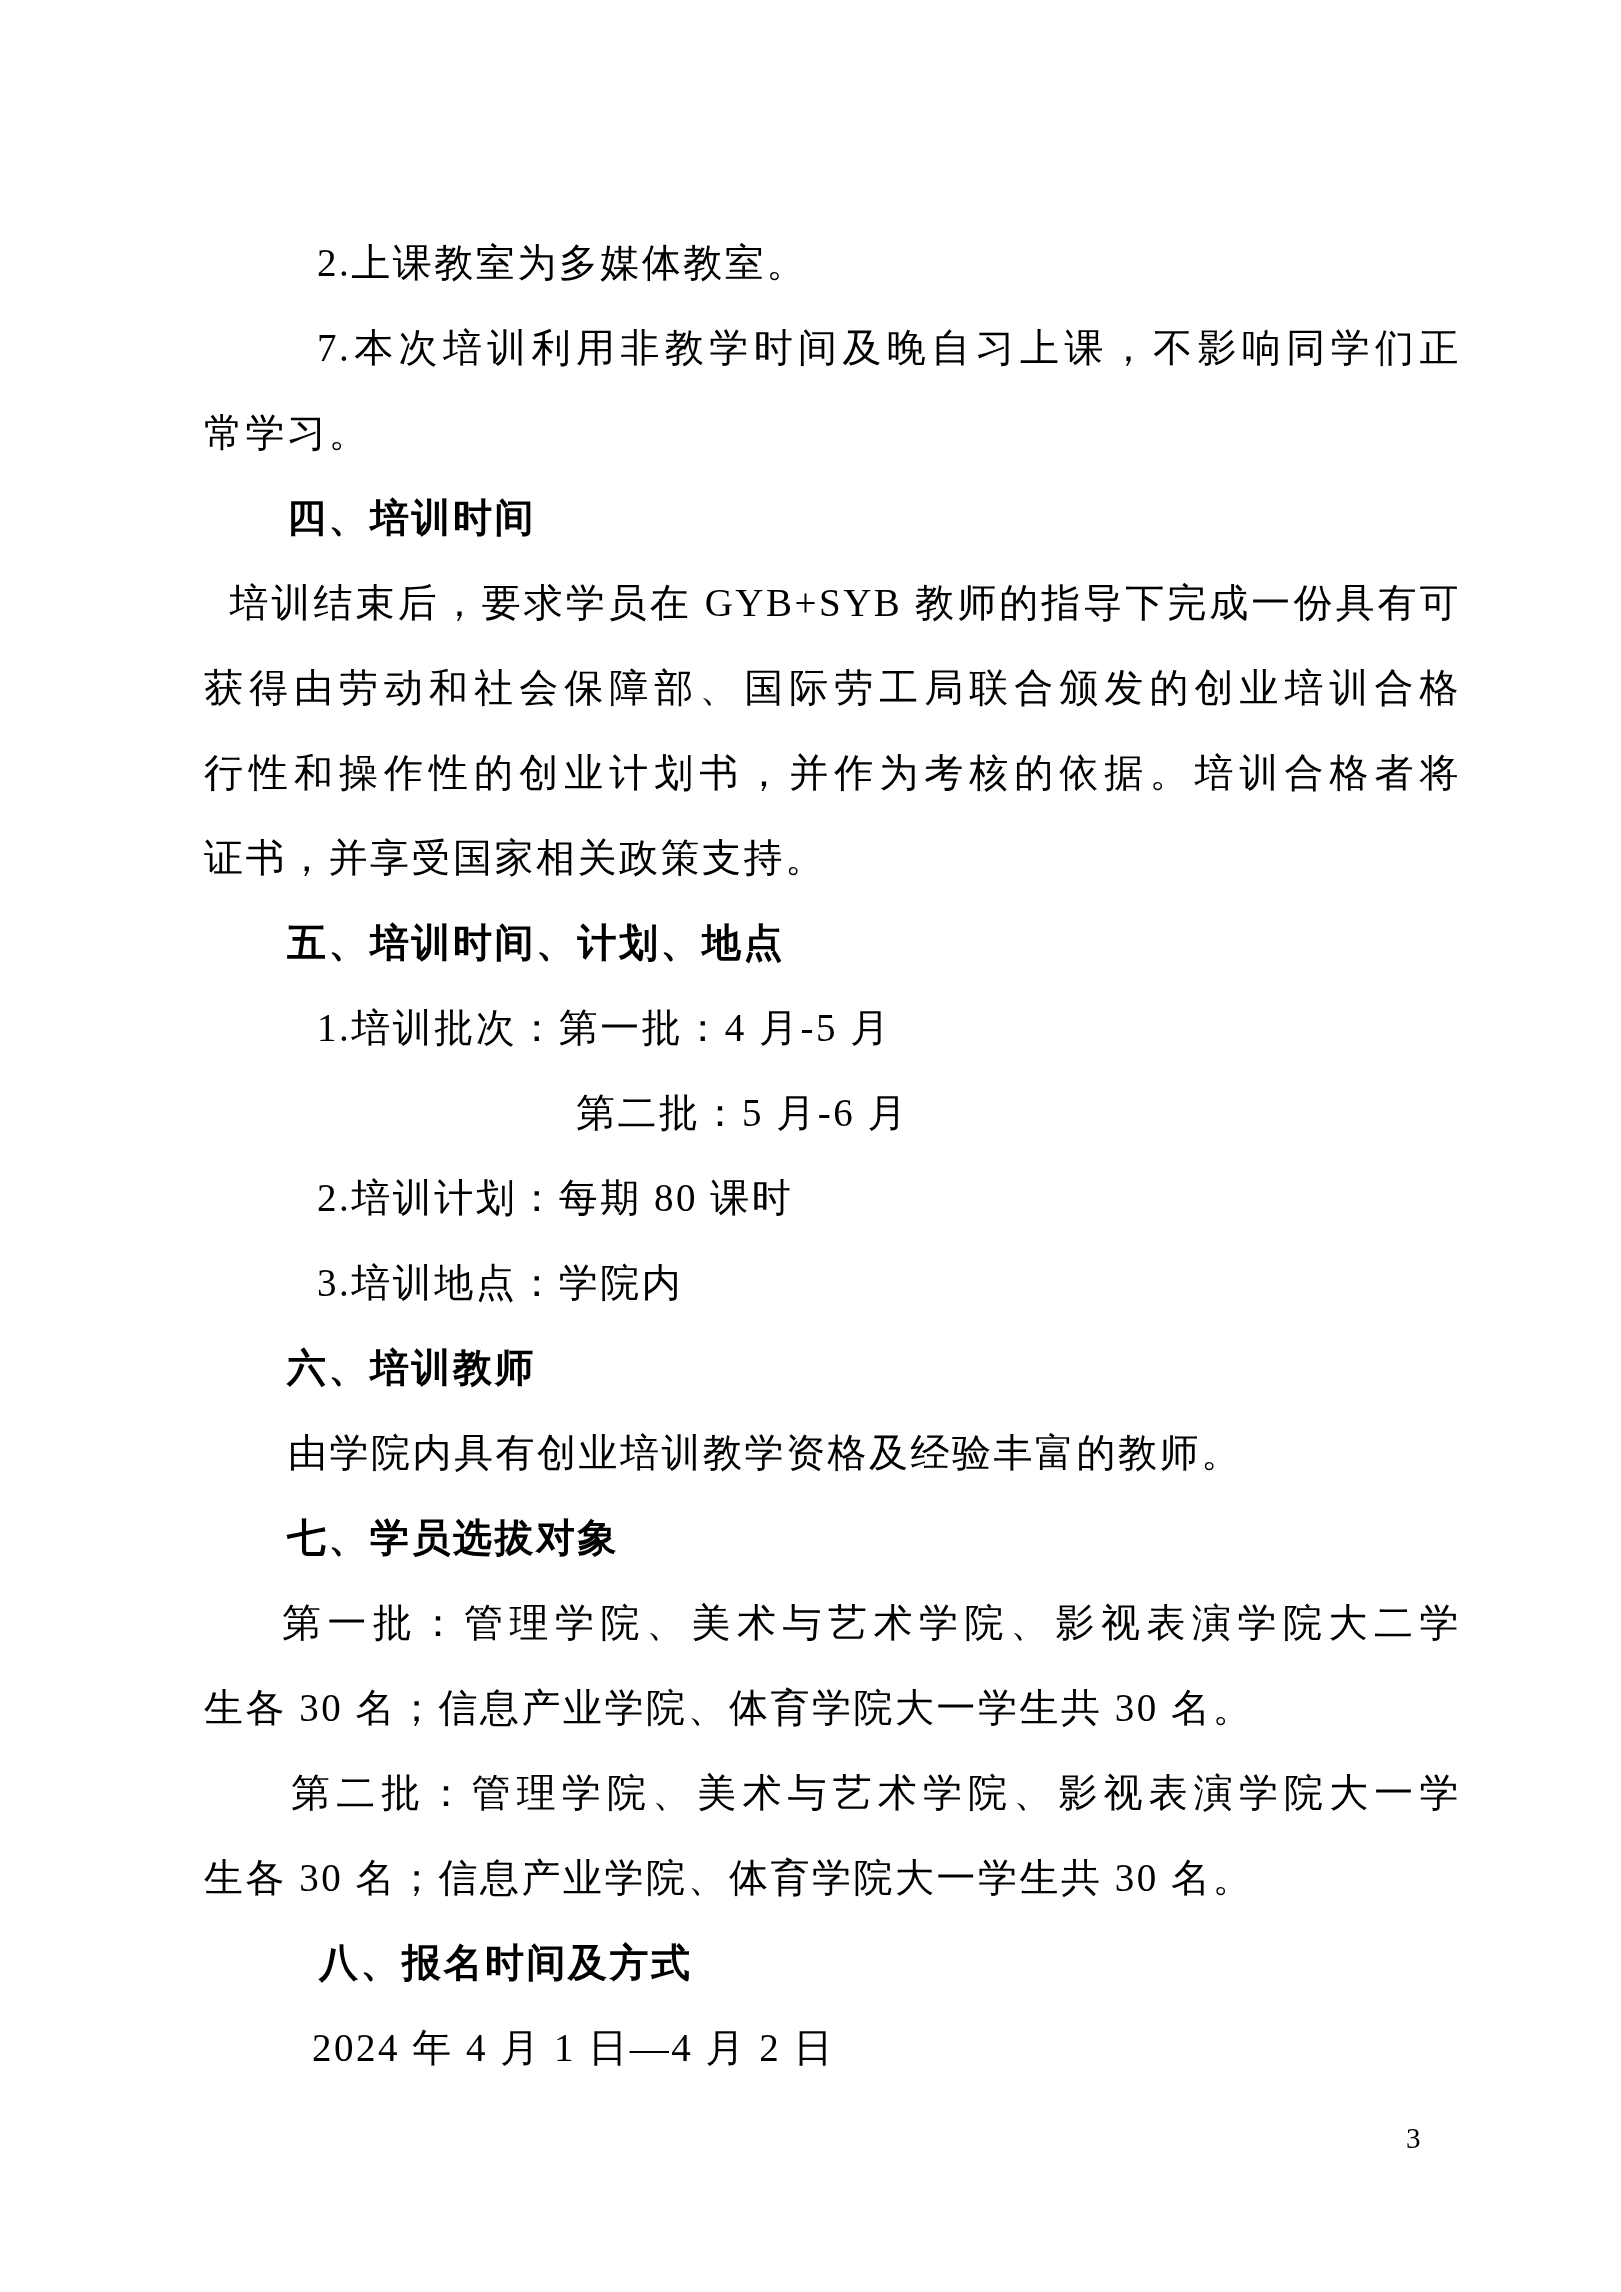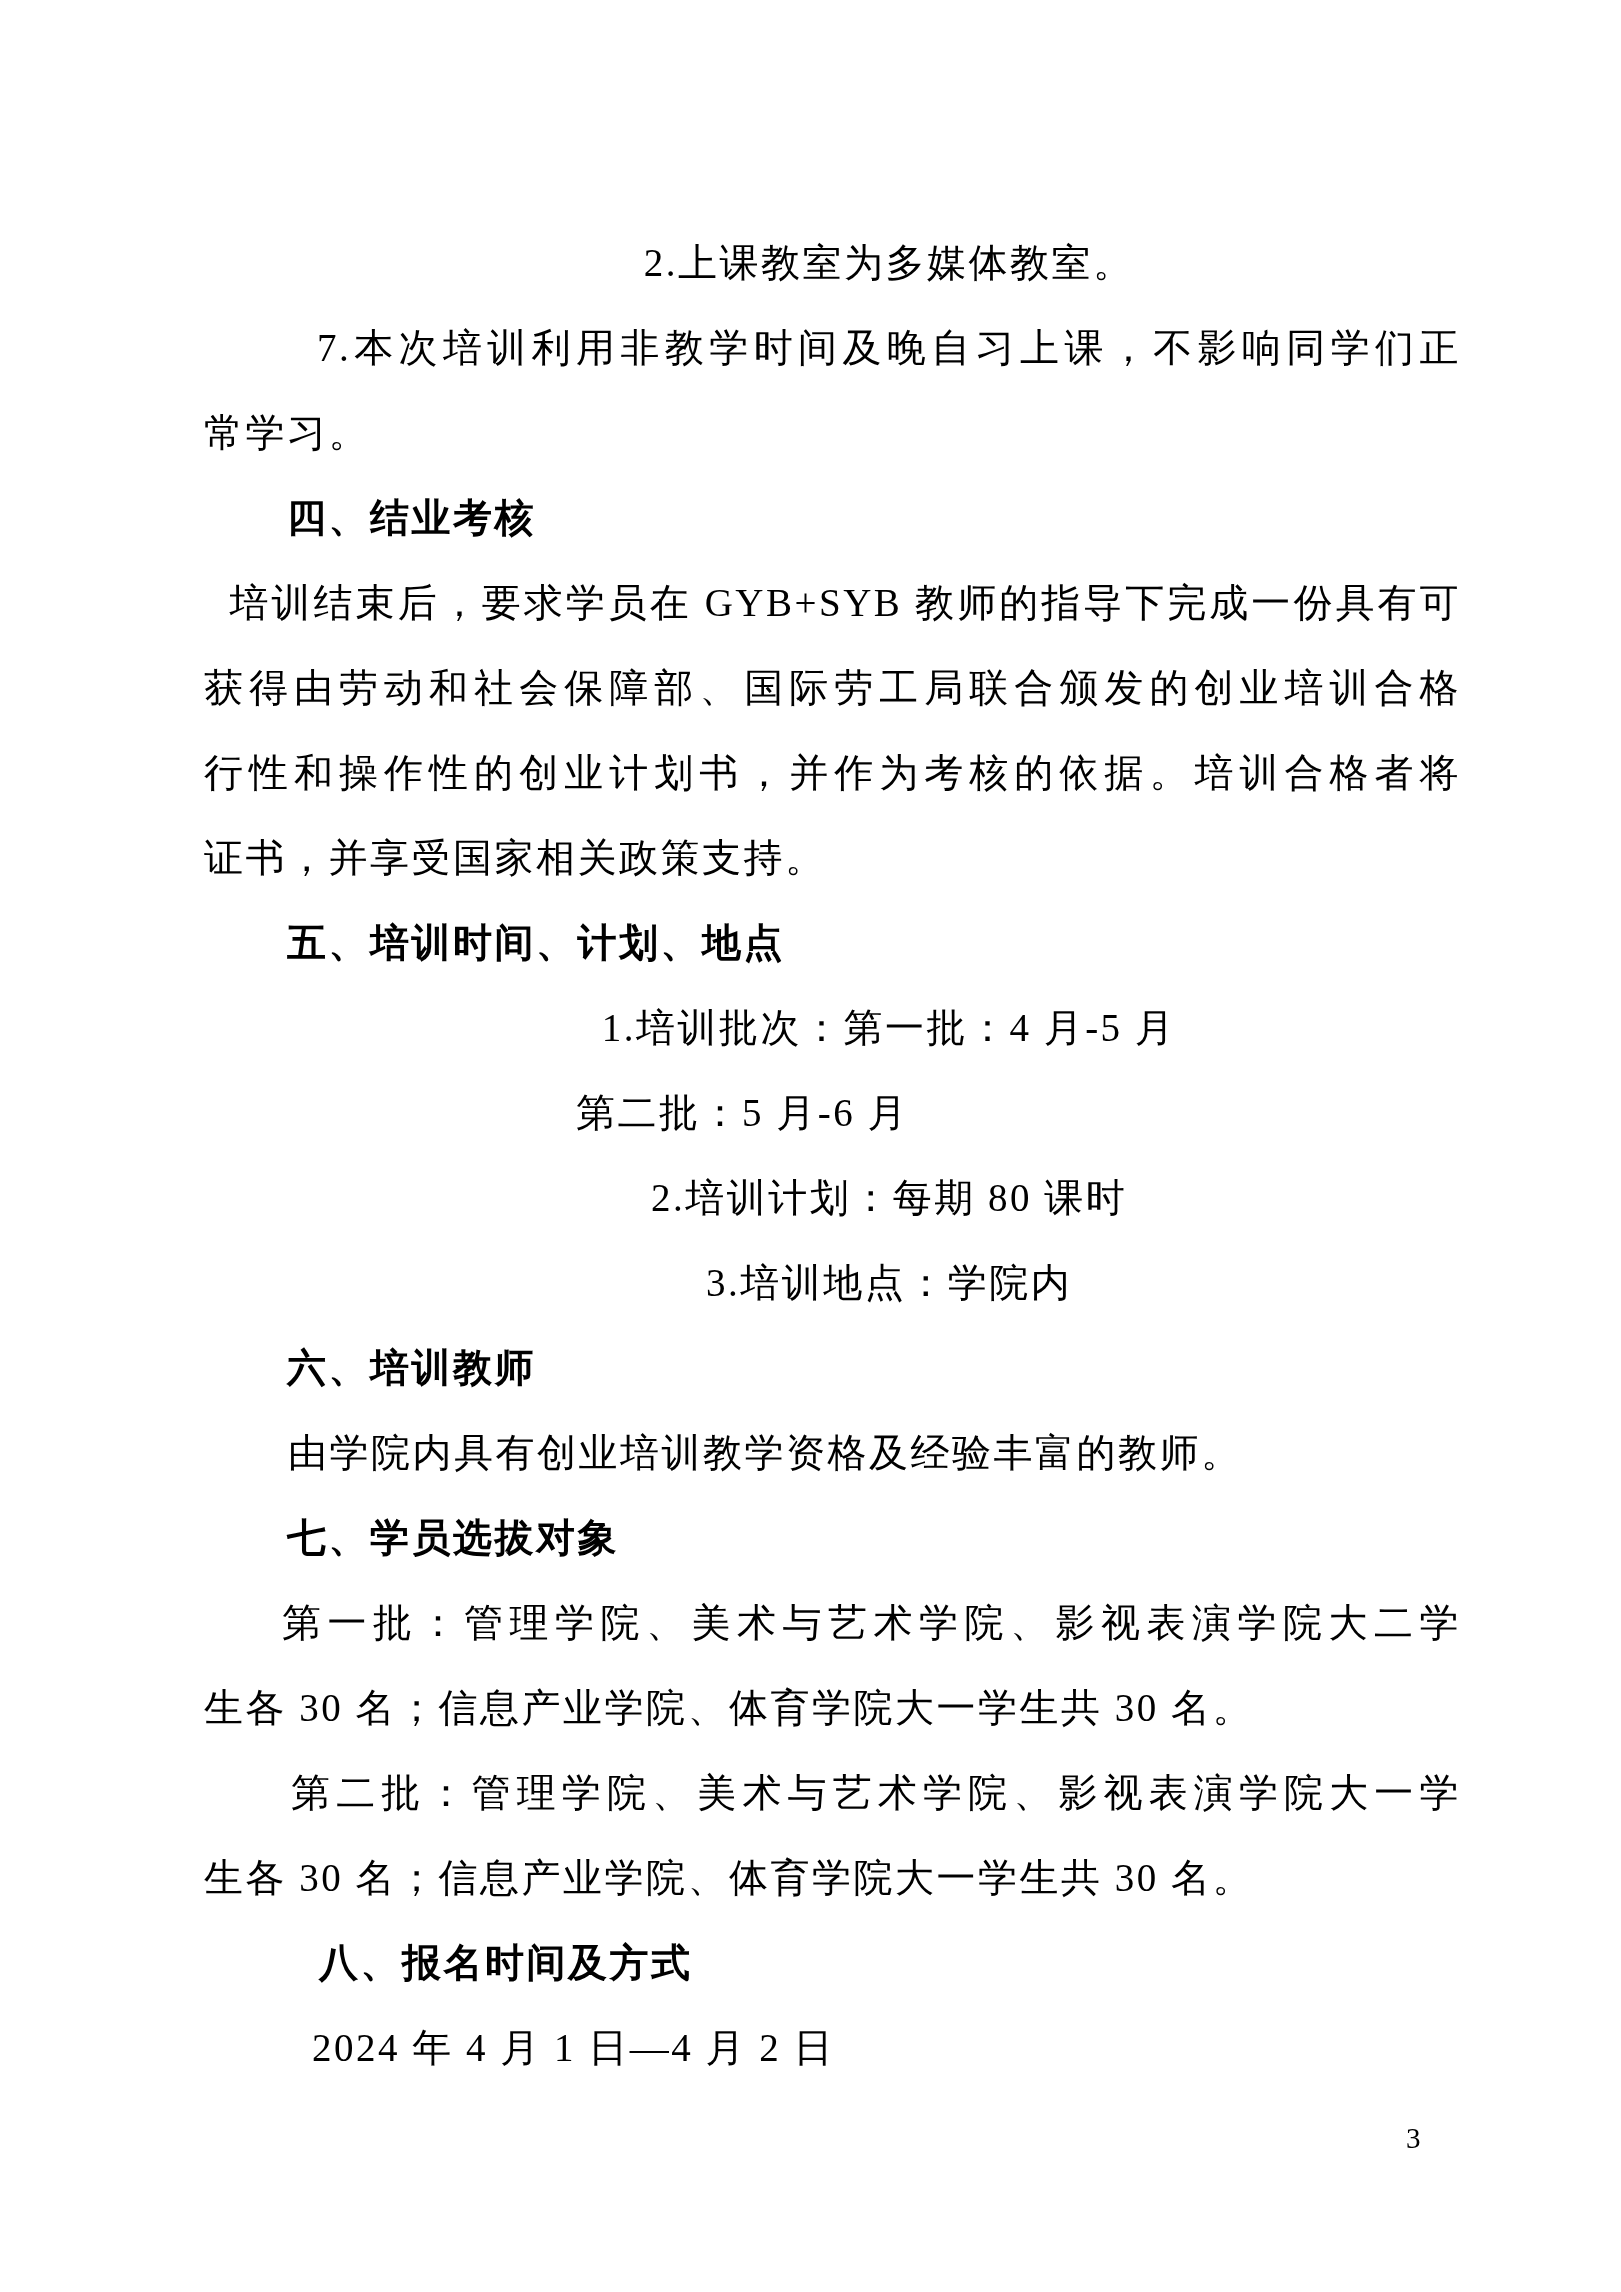--- a/index.html
+++ b/index.html
@@ -32,21 +32,21 @@
   
   .hd {
     font-family: "Liberation Sans", "DejaVu Sans", sans-serif;
     font-weight: 700;
     font-size: 44px;
     letter-spacing: 1px;
     padding-left: 83px;
   }
   .hd8 { padding-left: 115px; }
   
-  .in-item     { padding-left: 113px; text-align: center; }  
+  .in-item     { padding-left: 113px; }  
   .in-first    { padding-left: 25.5px;  }  
   .in-para     { padding-left: 84px;  }  
   .in-b1       { padding-left: 78px;  }  
   .in-b2       { padding-left: 87px;  }  
   .in-sub      { padding-left: 372px; }  
   .in-date     { padding-left: 108px; }  
   
   .jf {
     text-align: justify;
     text-align-last: justify;
@@ -61,21 +61,21 @@
   }
 </style>
 </head>
 <body>
 
 <div class="page">
   <div class="body-text">
     <p class="in-item">2.上课教室为多媒体教室。</p>
     <p class="in-item jf">7.本次培训利用非教学时间及晚自习上课，不影响同学们正</p>
     <p>常学习。</p>
-    <p class="hd">四、结业考核</p>
+    <p class="hd">四、培训时间</p>
     <p class="in-first jf">培训结束后，要求学员在 GYB+SYB 教师的指导下完成一份具有可</p>
     <p class="jf">获得由劳动和社会保障部、国际劳工局联合颁发的创业培训合格</p>
     <p class="jf">行性和操作性的创业计划书，并作为考核的依据。培训合格者将</p>
     <p>证书，并享受国家相关政策支持。</p>
     <p class="hd">五、培训时间、计划、地点</p>
     <p class="in-item">1.培训批次：第一批：4 月-5 月</p>
     <p class="in-sub">第二批：5 月-6 月</p>
     <p class="in-item">2.培训计划：每期 80 课时</p>
     <p class="in-item">3.培训地点：学院内</p>
     <p class="hd">六、培训教师</p>

